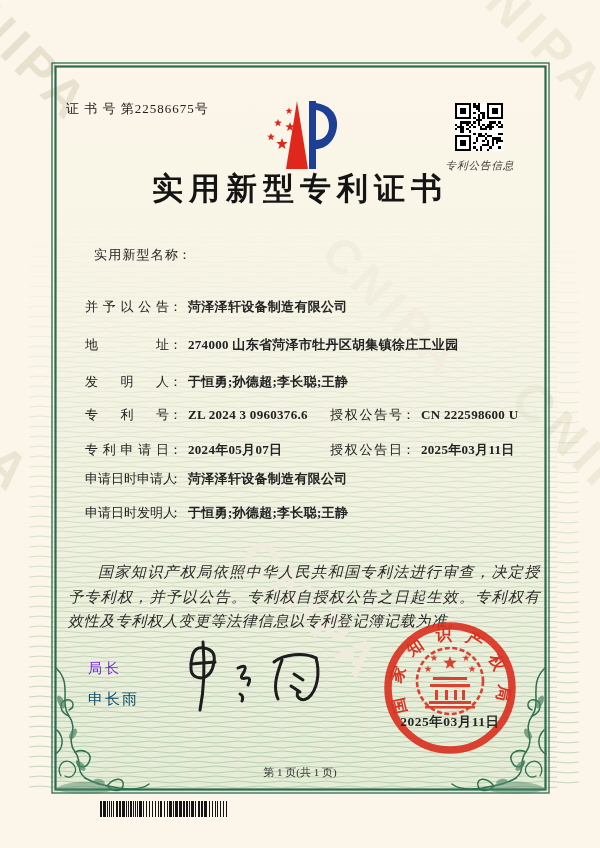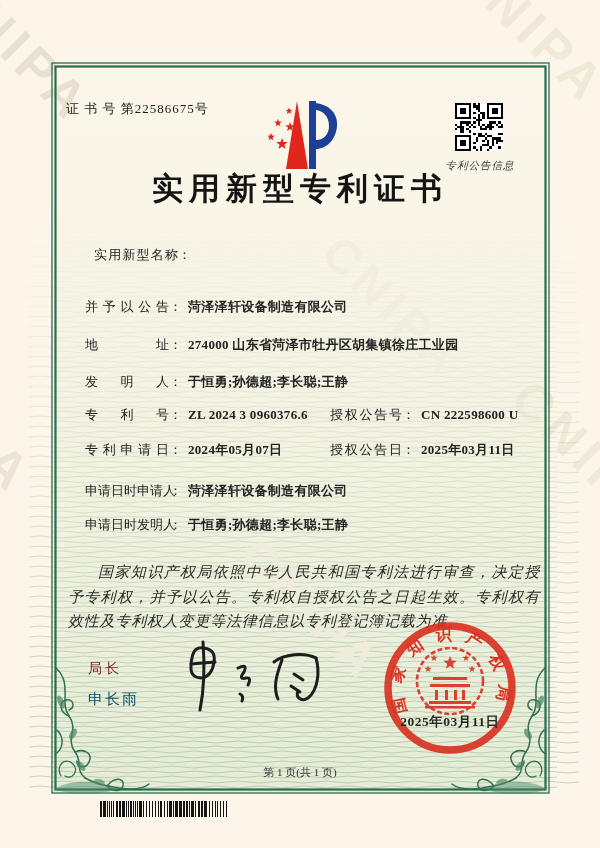--- a/index.html
+++ b/index.html
@@ -26,21 +26,21 @@
   #fields{left:85px;top:246px;width:462px;font-size:13px;color:#222;}
   .frow{display:flex;white-space:nowrap;height:18px;}
   .fcell{display:flex;align-items:baseline;}
   .fcell.w1{width:245px;flex:none;}
   .flabel{display:inline-block;width:84px;text-align:justify;text-align-last:justify;flex:none;}
   .fcell.c2 .flabel{width:72px;}
   .fcolon{flex:none;}
   .fvalue{margin-left:6px;font-weight:bold;letter-spacing:.3px;}
   #statement{left:68px;top:560px;width:472px;font-size:15px;line-height:24.5px;
              text-indent:2em;text-align:justify;font-style:italic;color:#2a2a28;letter-spacing:.8px;}
-  #dirTitle{left:88px;top:660px;font-size:14px;letter-spacing:3px;color:#7f1d1d;
+  #dirTitle{left:88px;top:660px;font-size:14px;letter-spacing:3px;color:#6d28d9;
             font-family:"Liberation Sans","DejaVu Sans",sans-serif;}
   #dirName{left:88px;top:690px;font-size:15px;letter-spacing:2px;color:#0c4a6e;
            font-family:"Liberation Sans","DejaVu Sans",sans-serif;}
   #signature{left:178px;top:628px;z-index:4;}
   #seal{left:375px;top:613px;z-index:4;opacity:.95;}
   #footerPage{left:0;top:765px;width:600px;text-align:center;font-size:11px;color:#333;}
   #barcode{left:100px;top:801px;z-index:3;}
 </style>
 </head>
 <body>
@@ -366,21 +366,21 @@
         <span class="flabel">专利号</span>
         <span class="fcolon">：</span>
         <span class="fvalue">ZL 2024 3 0960376.6</span>
       </span>
       <span class="fcell c2">
         <span class="flabel">授权公告号</span>
         <span class="fcolon">：</span>
         <span class="fvalue">CN 222598600 U</span>
       </span>
     </div>
-    <div class="frow" style="margin-bottom: 23px;">
+    <div class="frow" style="margin-bottom: 11px;">
       <span class="fcell w1">
         <span class="flabel">专利申请日</span>
         <span class="fcolon">：</span>
         <span class="fvalue">2024年05月07日</span>
       </span>
       <span class="fcell c2">
         <span class="flabel">授权公告日</span>
         <span class="fcolon">：</span>
         <span class="fvalue">2025年03月11日</span>
       </span>

